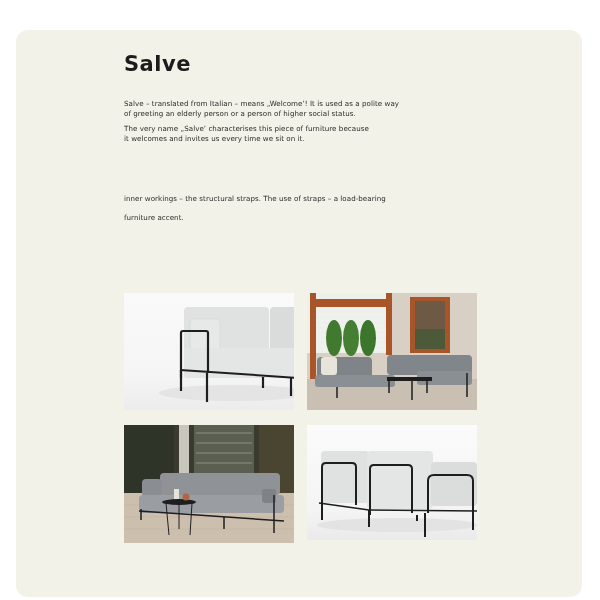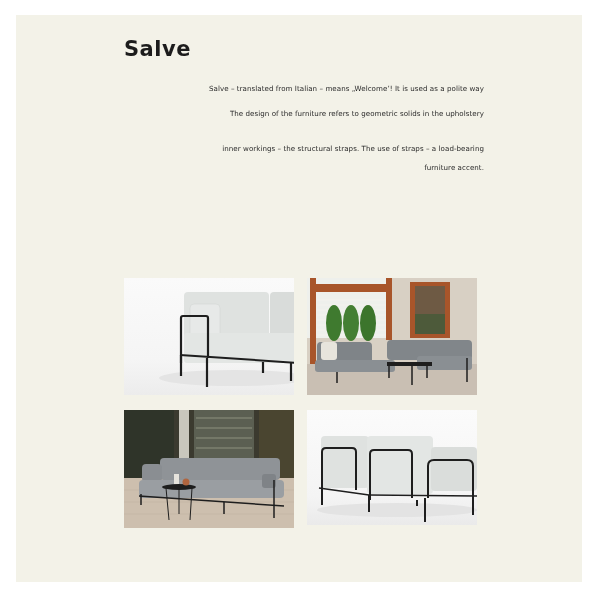--- a/index.html
+++ b/index.html
@@ -1,30 +1,31 @@
 <!DOCTYPE html>
 <html><head>
   <meta charset="utf-8">
   <style>
     html, body { margin: 0; padding: 0; }
     body {
       width: 600px; height: 600px; background: #ffffff; position: relative; overflow: hidden;
       font-family: "DejaVu Sans", sans-serif;
     }
     .page {
-      position: absolute; left: 16px; top: 15px; width: 566px; height: 567px;
+      position: absolute; left: 16px; top: 30px; width: 566px; height: 567px;
       background: #f3f2e8;
+      border-radius: 12px;
     }
     .content { position: absolute; left: 108px; top: 0; width: 360px; }
     .title {
       position: absolute; left: 0; top: 22px; margin: 0;
       font-family: "DejaVu Sans", sans-serif; font-weight: bold;
       font-size: 21px; letter-spacing: 0.5px; color: #1c1c1c;
     }
-    .body-text { position: absolute; left: 0; top: 69px; width: 360px; text-align: right; }
+    .body-text { position: absolute; left: 0; top: 69px; width: 360px; }
     .para {
       margin: 0 0 6px 0; font-family: "DejaVu Sans", sans-serif;
       font-size: 7.1px; line-height: 9.6px; color: #2a2a2a; letter-spacing: 0.05px;
     }
     .gallery { position: absolute; left: 108px; top: 263px; width: 353px; }
     .photo { position: absolute; overflow: hidden; }
     .p1 { left: 0; top: 0; width: 170px; height: 117px; background: linear-gradient(180deg,#fafafa 0%,#f5f5f5 70%,#ececec 100%); }
     .p2 { left: 183px; top: 0; width: 170px; height: 117px; background: #d9d4cb; }
     .p3 { left: 0; top: 132px; width: 170px; height: 118px; background: #3a3a2e; }
     .p4 { left: 183px; top: 132px; width: 170px; height: 115px; background: linear-gradient(180deg,#fbfbfb 0%,#f4f4f4 75%,#eaeaea 100%); }
@@ -32,24 +33,29 @@
   </style>
 </head>
 <body>
 
 <div class="page">
   <div class="content">
     <h1 class="title">Salve</h1>
     <div class="body-text">
       <p class="para">
         <span>Salve – translated from Italian – means „Welcome’! It is used as a polite way</span><br>
+        <span>of greeting an elderly person or a person of higher social status.</span>
+      </p>
+      <p class="para">
+        <span>The very name „Salve’ characterises this piece of furniture because</span><br>
+        <span>it welcomes and invites us every time we sit on it.</span>
       </p>
       <p class="para">
         <br>
-        <span>The design of the furniture refers to geometric solids in the upholstery</span><br>
+        <br>
       </p>
       <p class="para">
         <br>
         <br>
         <span>inner workings – the structural straps. The use of straps – a load-bearing</span><br>
         <br>
         <span>furniture accent.</span>
       </p>
     </div>
   </div>

